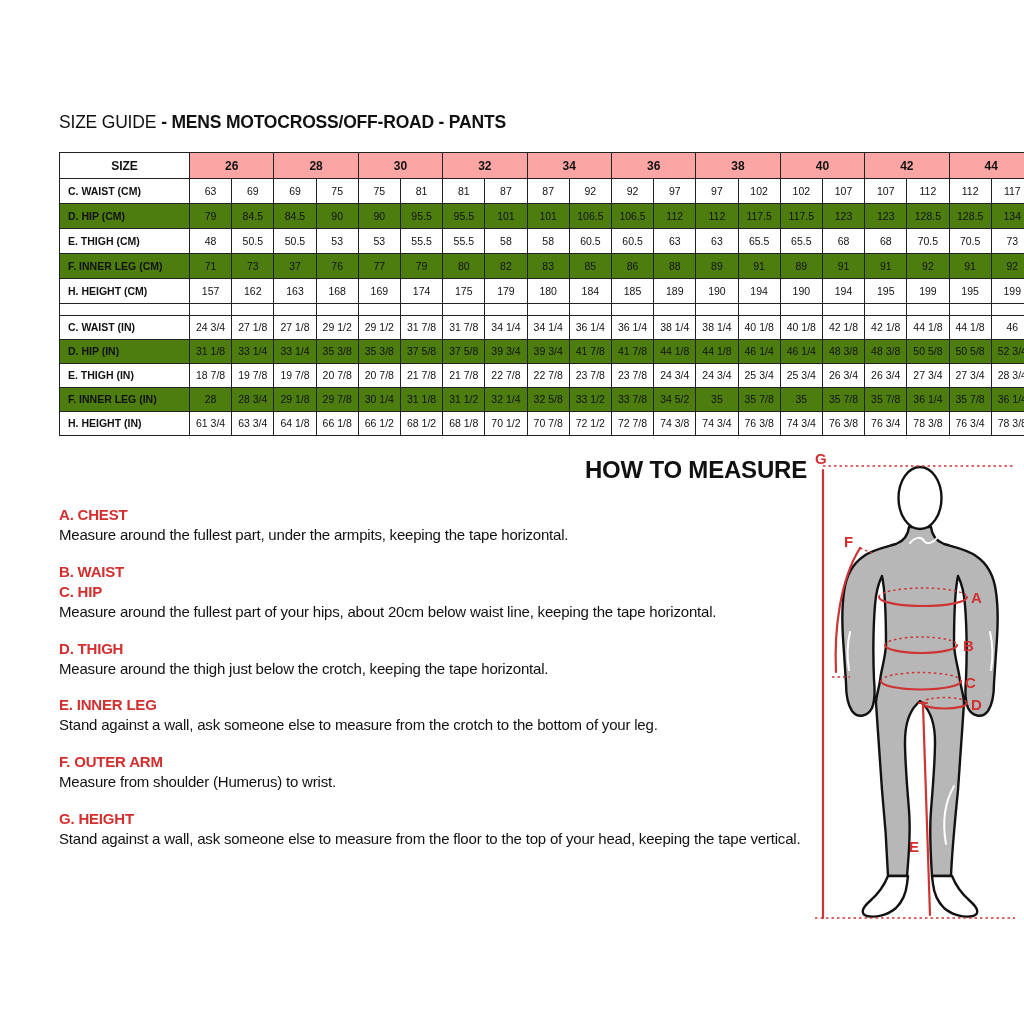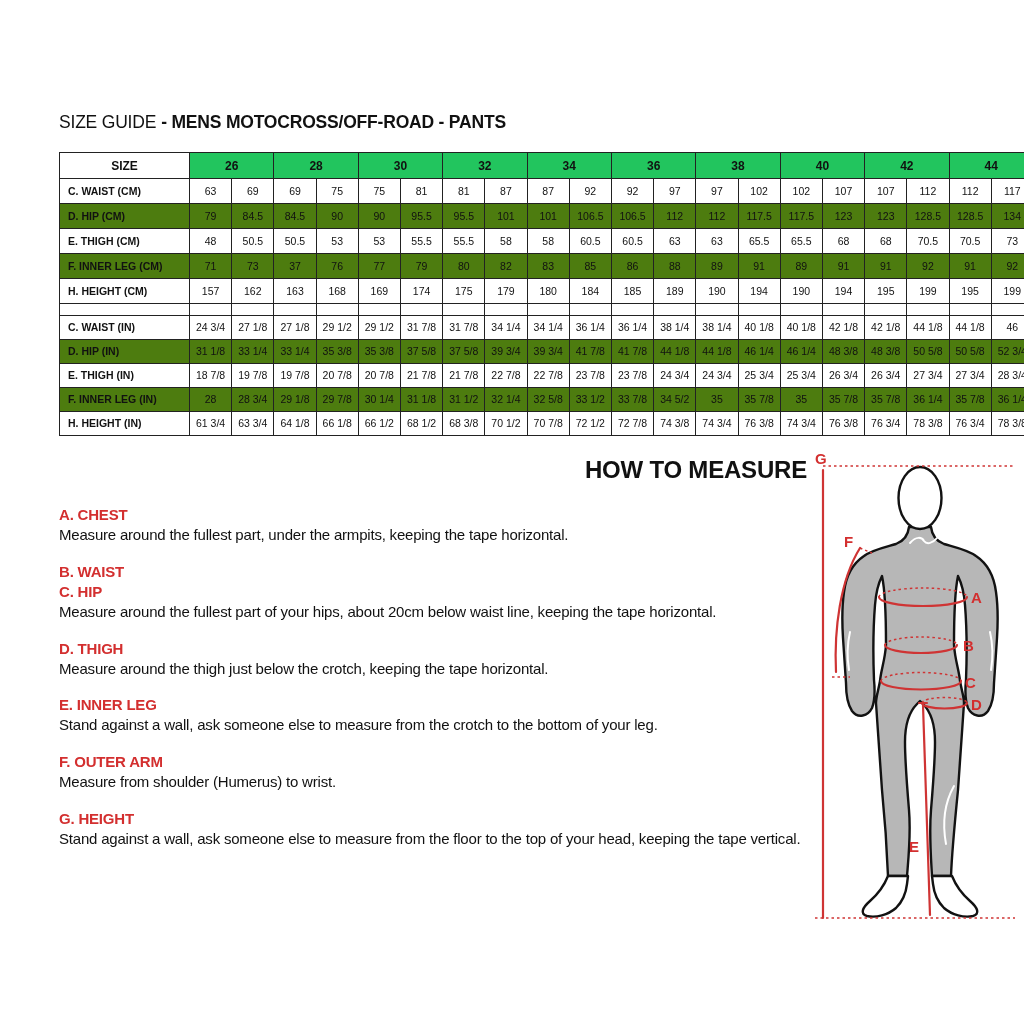--- a/index.html
+++ b/index.html
@@ -10,21 +10,21 @@
   
   .title{position:absolute;left:25px;top:112px;font-size:17.5px;letter-spacing:-0.2px;color:#111;}
   .title .bold{font-weight:bold;margin-left:5px;}
   
   .size-table-wrap{position:absolute;left:25px;top:152px;width:974px;}
   table.size-table{border-collapse:collapse;table-layout:fixed;width:974px;border-radius:8px;}
   table.size-table th,table.size-table td{
     border:1px solid #222;padding:0;font-size:10.5px;line-height:1;
     text-align:center;vertical-align:middle;overflow:hidden;white-space:nowrap;
   }
-  table.size-table thead th{background:#22c55e;font-size:12px;font-weight:bold;height:25px;}
+  table.size-table thead th{background:#fca5a5;font-size:12px;font-weight:bold;height:25px;}
   table.size-table th.row-label{
     text-align:left;padding-left:8px;font-weight:bold;font-size:10.5px;background:inherit;
   }
   tr.data-row{height:25px;background:#ffffff;}
   tr.data-row.alt{background:#4d7c0f;}
   tr.data-row.in-sec{height:24px;}
   tr.spacer-row{height:12px;background:#ffffff;}
   tr.spacer-row td{border:1px solid #222;}
   
   .htm{position:absolute;left:25px;top:456px;width:748px;}
@@ -322,21 +322,21 @@
             <td>36 1/4</td>
           </tr>
           <tr class="data-row in-sec">
             <th class="row-label">H. HEIGHT (IN)</th>
             <td>61 3/4</td>
             <td>63 3/4</td>
             <td>64 1/8</td>
             <td>66 1/8</td>
             <td>66 1/2</td>
             <td>68 1/2</td>
-            <td>68 3/8</td>
+            <td>68 1/8</td>
             <td>70 1/2</td>
             <td>70 7/8</td>
             <td>72 1/2</td>
             <td>72 7/8</td>
             <td>74 3/8</td>
             <td>74 3/4</td>
             <td>76 3/8</td>
             <td>74 3/4</td>
             <td>76 3/8</td>
             <td>76 3/4</td>

